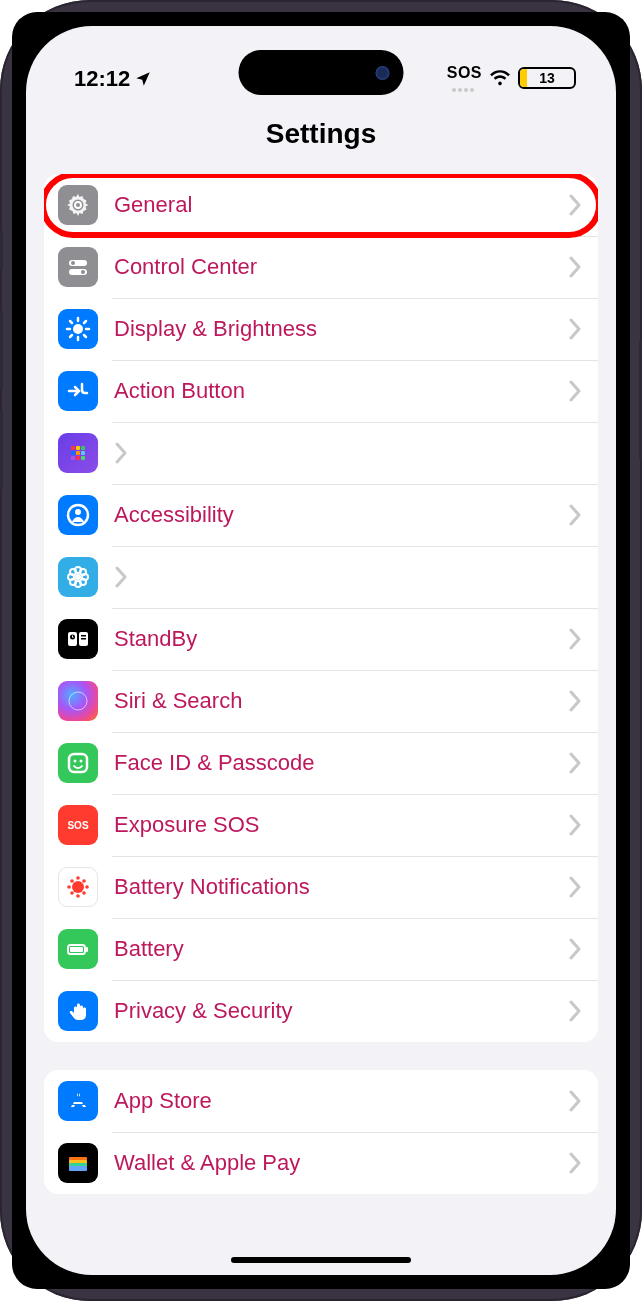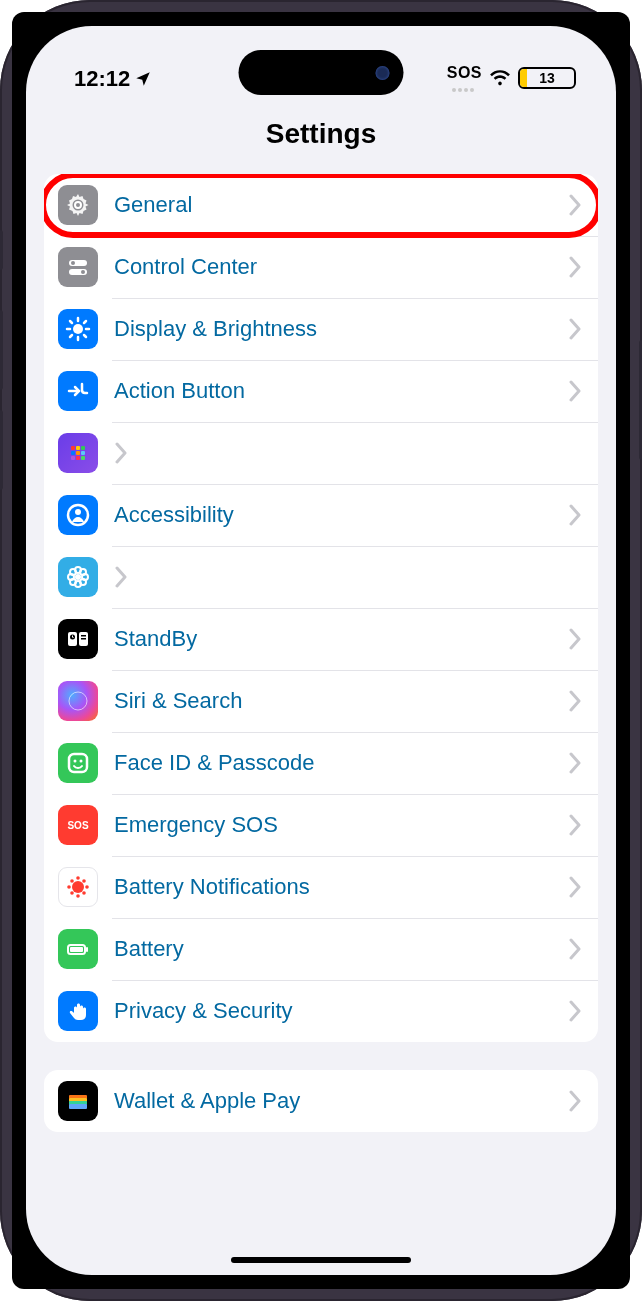--- a/index.html
+++ b/index.html
@@ -25,21 +25,21 @@
     border-radius: 3px;
   }
   .side-btn.b1 { left: -3px; top: 230px; width: 6px; height: 40px; }
   .side-btn.b2 { left: -3px; top: 310px; width: 6px; height: 80px; }
   .side-btn.b3 { left: -3px; top: 410px; width: 6px; height: 80px; }
   .side-btn.b4 { right: -3px; top: 340px; width: 6px; height: 120px; }
   .bezel {
     width: 100%;
     height: 100%;
     background: #000;
-    border-radius: 12px;
+    border-radius: 25px;
     padding: 14px;
     position: relative;
   }
   .screen {
     width: 100%;
     height: 100%;
     background: #f2f2f7;
     border-radius: 66px;
     overflow: hidden;
     position: relative;
@@ -143,21 +143,21 @@
     display: flex;
     align-items: center;
     justify-content: center;
     flex-shrink: 0;
     color:#fff;
   }
   .icon-box svg{ width:26px; height:26px; }
   .row-label {
     flex: 1;
     font-size: 22px;
-    color: #0369a1;
+    color: #be185d;
   }
   .chev {
     color: #c7c7cc;
     width:14px;height:22px;
   }
   .highlight {
     position: absolute;
     border: 6px solid #ff0000;
     border-radius: 34px;
     z-index: 50;
@@ -331,21 +331,21 @@
               <svg class="chev" viewBox="0 0 12 22">
                 <use href="#ic-chev"></use>
               </svg>
             </div>
             <div class="row">
               <div class="icon-box bg-red">
                 <svg viewBox="0 0 26 26">
                   <use href="#ic-sos"></use>
                 </svg>
               </div>
-              <div class="row-label">Emergency SOS</div>
+              <div class="row-label">Exposure SOS</div>
               <svg class="chev" viewBox="0 0 12 22">
                 <use href="#ic-chev"></use>
               </svg>
             </div>
             <div class="row">
               <div class="icon-box bg-white">
                 <svg viewBox="0 0 26 26">
                   <use href="#ic-virus"></use>
                 </svg>
               </div>
@@ -371,20 +371,31 @@
                   <use href="#ic-hand"></use>
                 </svg>
               </div>
               <div class="row-label">Privacy &amp; Security</div>
               <svg class="chev" viewBox="0 0 12 22">
                 <use href="#ic-chev"></use>
               </svg>
             </div>
           </div>
           <div class="group">
+            <div class="row">
+              <div class="icon-box bg-blue">
+                <svg viewBox="0 0 26 26">
+                  <use href="#ic-appstore"></use>
+                </svg>
+              </div>
+              <div class="row-label">App Store</div>
+              <svg class="chev" viewBox="0 0 12 22">
+                <use href="#ic-chev"></use>
+              </svg>
+            </div>
             <div class="row">
               <div class="icon-box bg-wallet">
                 <svg viewBox="0 0 26 26">
                   <use href="#ic-wallet"></use>
                 </svg>
               </div>
               <div class="row-label">Wallet &amp; Apple Pay</div>
               <svg class="chev" viewBox="0 0 12 22">
                 <use href="#ic-chev"></use>
               </svg>

